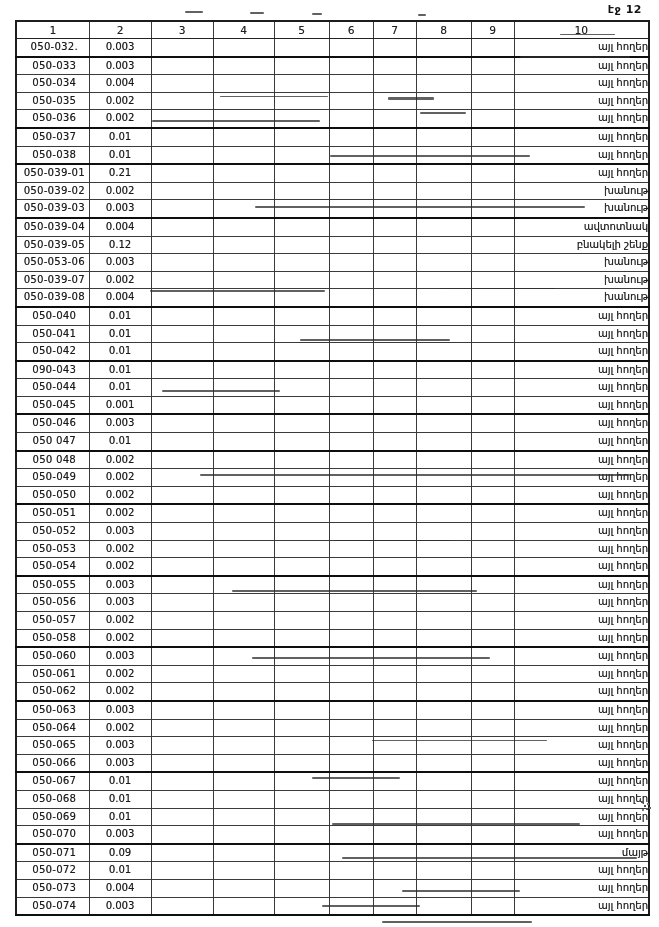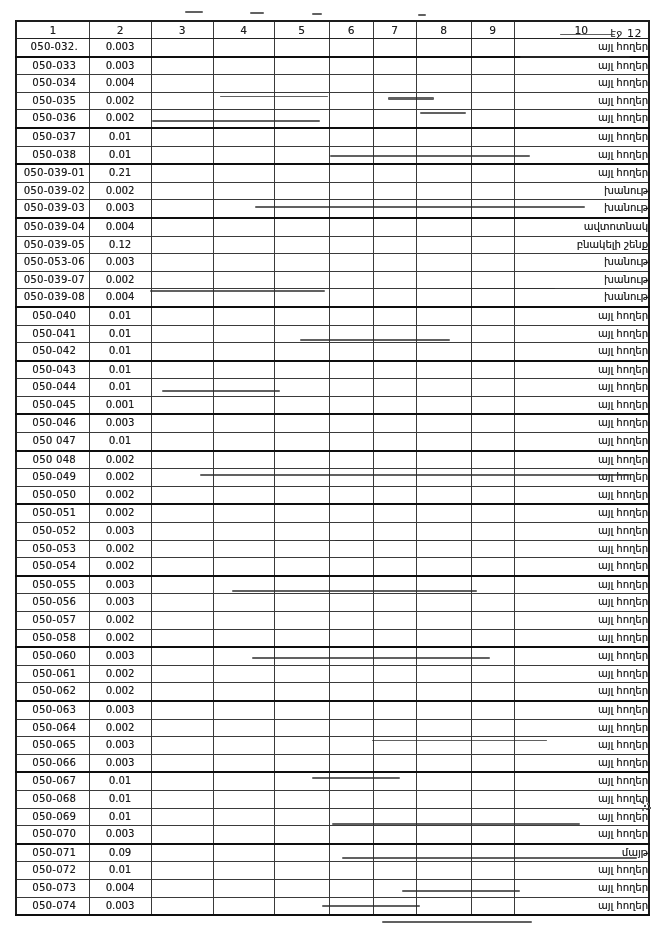--- a/index.html
+++ b/index.html
@@ -6,23 +6,22 @@
   body {
     width:659px; height:927px;
     background:#ffffff;
     position:relative;
     overflow:hidden;
     font-family:"DejaVu Sans", sans-serif;
     color:#1b1b1b;
   }
   .page-label {
     position:absolute; top:3px; right:17px;
-    font-size:11px; font-weight:normal; letter-spacing:0.5px;
+    font-size:11px; font-weight:bold; letter-spacing:0.5px;
     color:#141414;
-    margin-top:24px;
   }
   table.grid {
     position:absolute; left:15px; top:20px;
     width:633px;
     border-collapse:collapse; table-layout:fixed;
     border:2px solid #1d1d1d;
   }
   th, td {
     border:1px solid #3a3a3a;
     padding:0; margin:0;
@@ -293,21 +292,21 @@
         <td class="empty"></td>
         <td class="empty"></td>
         <td class="empty"></td>
         <td class="empty"></td>
         <td class="empty"></td>
         <td class="empty"></td>
         <td class="empty"></td>
         <td class="use">այլ հողեր</td>
       </tr>
       <tr>
-        <td class="code">050-043</td>
+        <td class="code">090-043</td>
         <td class="val">0.01</td>
         <td class="empty"></td>
         <td class="empty"></td>
         <td class="empty"></td>
         <td class="empty"></td>
         <td class="empty"></td>
         <td class="empty"></td>
         <td class="empty"></td>
         <td class="use">այլ հողեր</td>
       </tr>

